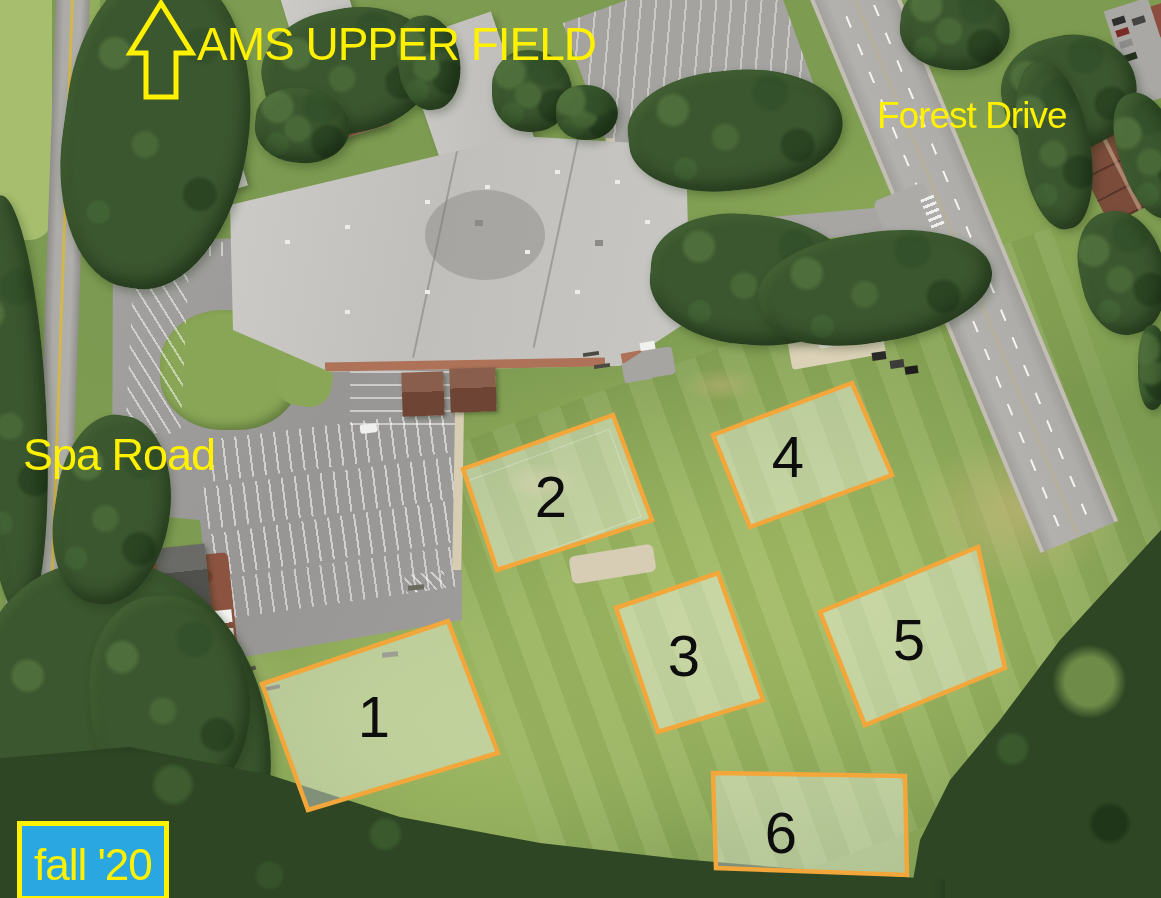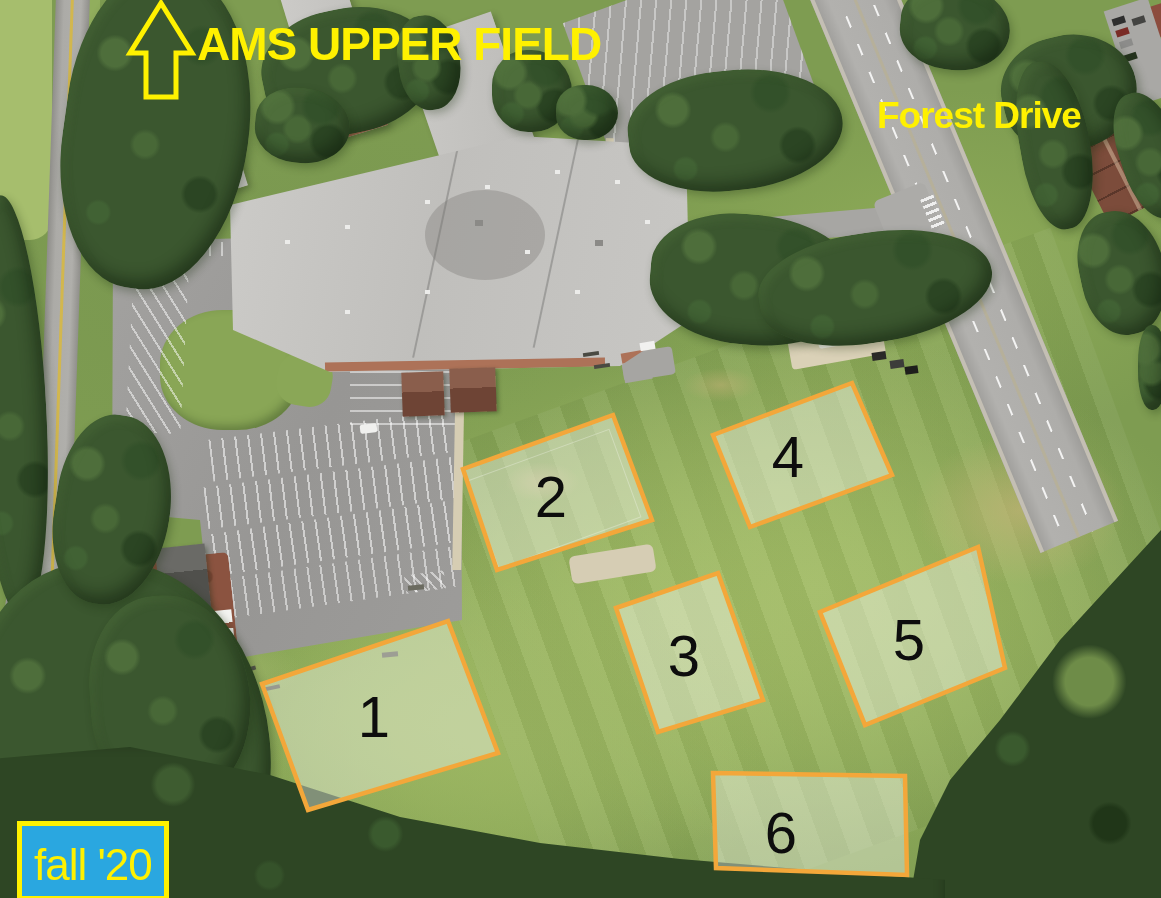--- a/index.html
+++ b/index.html
@@ -21,21 +21,21 @@
       radial-gradient(circle 22px at 25% 78%, #416234 0 45%, rgba(0,0,0,0) 60%);
     border-radius:46% 54% 52% 48%;
     box-shadow: inset -6px -8px 16px rgba(8,20,6,.45), inset 4px 5px 10px rgba(110,150,80,.22), 3px 4px 8px rgba(25,45,18,.30);}
   .trc{position:absolute;background-color:#2E4624;
     background-image:
       radial-gradient(circle 36px at 20% 30%, #3E5C30 0 45%, rgba(0,0,0,0) 62%),
       radial-gradient(circle 40px at 60% 20%, #273E1F 0 45%, rgba(0,0,0,0) 62%),
       radial-gradient(circle 30px at 42% 60%, #3A5A2E 0 42%, rgba(0,0,0,0) 60%),
       radial-gradient(circle 34px at 80% 55%, #203618 0 48%, rgba(0,0,0,0) 64%),
       radial-gradient(circle 26px at 30% 85%, #35522A 0 45%, rgba(0,0,0,0) 60%);}
-  .lbl{position:absolute;color:var(--annotation-yellow);font-weight:700;
+  .lbl{position:absolute;color:var(--annotation-yellow);font-weight:400;
     letter-spacing:-1px;white-space:nowrap;line-height:1.05;}
   #badge{position:absolute;left:17px;top:821px;background:var(--badge-blue);
     border:5px solid var(--annotation-yellow);color:var(--annotation-yellow);
     font-size:44px;line-height:56px;padding:11px 12px 3px;letter-spacing:-1px;}
   #overlay{position:absolute;left:0;top:0;}
   polygon.field{fill:var(--field-fill);stroke:var(--field-outline);stroke-width:4.5;stroke-linejoin:miter;}
   text.num{font-family:"Liberation Sans",sans-serif;font-size:58px;fill:var(--number-black);text-anchor:middle;}
   #up-arrow{fill:none;stroke:var(--annotation-yellow);stroke-width:5;stroke-linejoin:miter;}
   .pitch{position:absolute;border:1px solid rgba(255,255,255,.30);}
 </style>
@@ -221,15 +221,16 @@
     </g>
     <g>
       <polygon class="field" points="713,773 905,776 907,875 716,868"></polygon>
       <text class="num" x="781" y="853">6</text>
     </g>
     <polygon id="up-arrow" points="161,3 192,53 176,53 176,97 146,97 146,53 130,53"></polygon>
   </svg>
 
   <div class="lbl" style="left:197px;top:20px;font-size:46px;">AMS UPPER FIELD</div>
   <div class="lbl" style="left:877px;top:97px;font-size:37px;">Forest Drive</div>
+  <div class="lbl" style="left:23px;top:431px;font-size:45px;">Spa Road</div>
   <div id="badge">fall '20</div>
 
 </div>
 
 </body></html>

